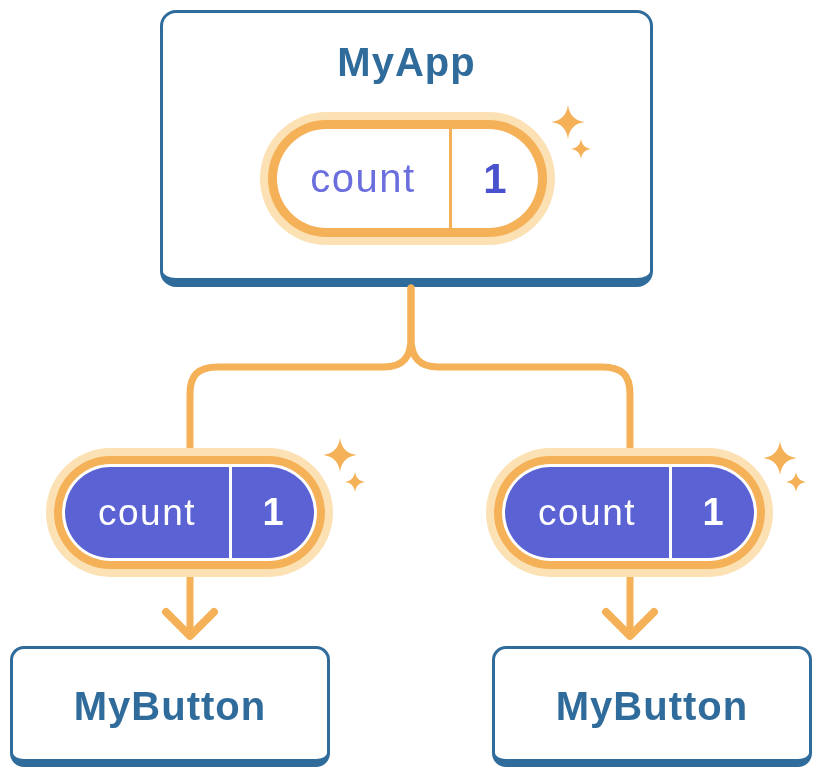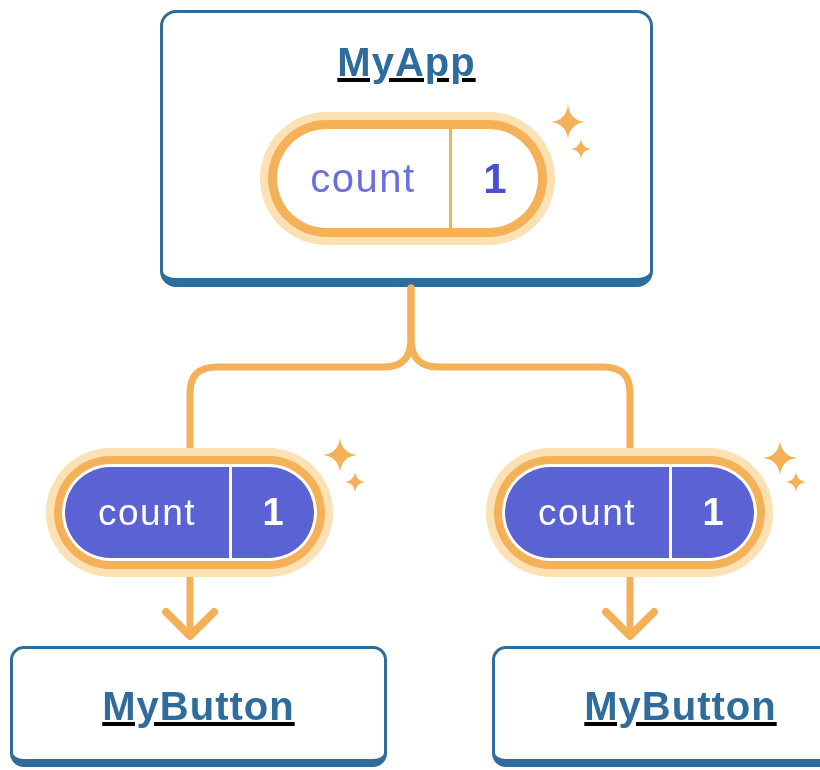--- a/index.html
+++ b/index.html
@@ -23,38 +23,37 @@
     overflow: hidden;
   }
 
   
   .card {
     position: absolute;
     background: var(--white);
     border: 3px solid var(--blue);
     border-radius: 16px;
     z-index: 1;
-    text-decoration: underline;
   }
   .card-root {
     left: 160px; top: 10px;
     width: 493px; height: 277px;
     border-bottom-width: 9px;
     text-align: center;
   }
   .card-root .card-title {
     display: block;
     margin-top: 27px;
     font-size: 40px;
     font-weight: bold;
     letter-spacing: 1px;
     color: var(--blue);
   }
   .card-child {
-    width: 377px; height: 121px;
+    width: 320px; height: 121px;
     border-bottom-width: 8px;
     border-radius: 14px;
     display: flex;
     align-items: center;
     justify-content: center;
   }
   .card-child-left  { left: 10px;  top: 646px; }
   .card-child-right { left: 492px; top: 646px; }
   .card-child .card-title {
     font-size: 40px;

